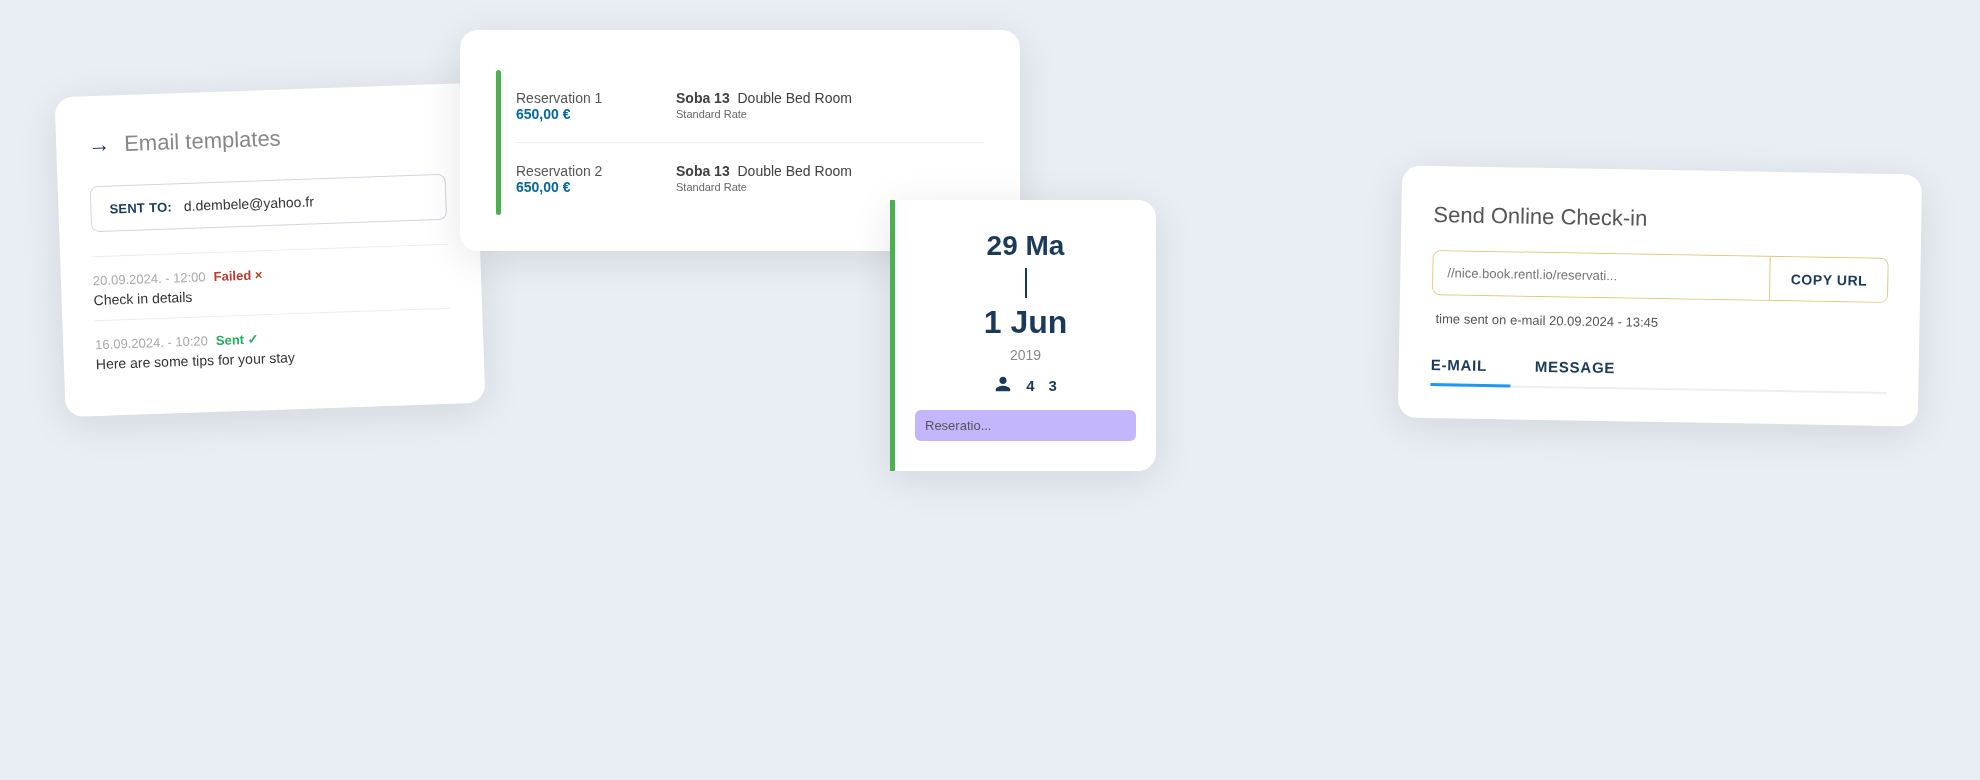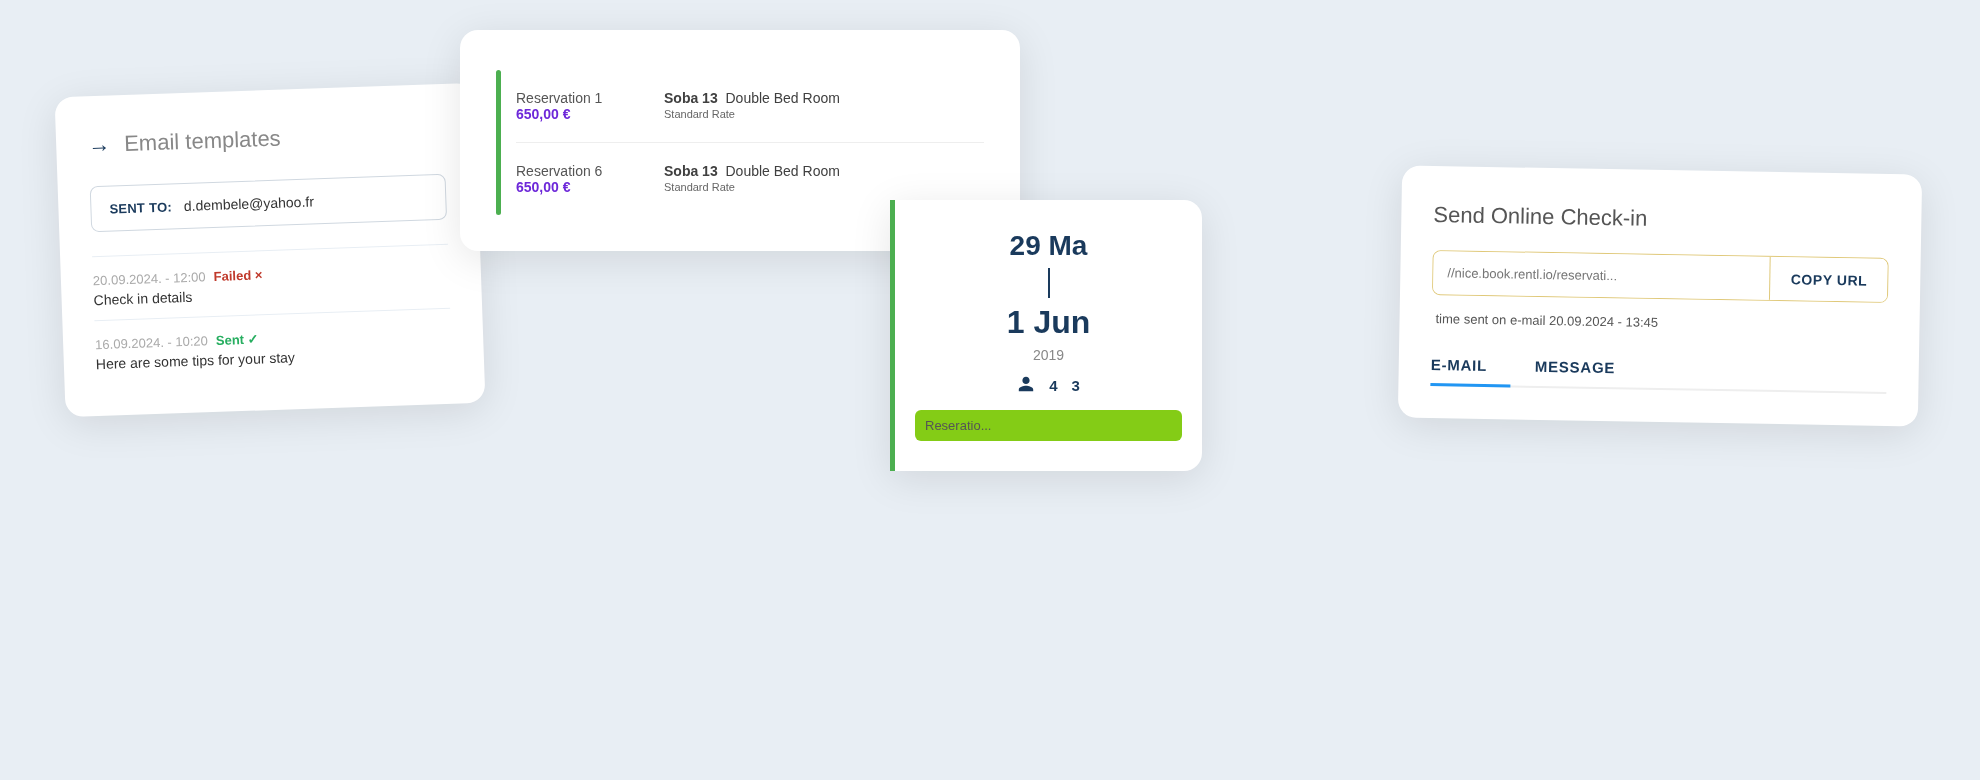--- a/index.html
+++ b/index.html
@@ -112,40 +112,40 @@
       width: 560px;
       padding: 40px 36px 36px 36px;
       left: 460px;
       top: 30px;
       z-index: 2;
     }
 
     .reservation-row {
       display: flex;
       align-items: flex-start;
-      gap: 4px;
+      gap: 16px;
       padding: 20px 0;
       border-bottom: 1.5px solid #eee;
       position: relative;
     }
 
     .reservation-row:last-of-type {
       border-bottom: none;
     }
 
     .res-label {
       font-size: 14px;
       color: #555;
       min-width: 120px;
     }
 
     .res-price {
       font-weight: 700;
       font-size: 14px;
-      color: #6d28d9;
+      color: #0369a1;
     }
 
     .res-details {
       margin-left: 24px;
     }
 
     .res-room {
       font-size: 14px;
       color: #404040;
     }
@@ -189,21 +189,21 @@
 
     .action-btn .btn-label {
       font-size: 14px;
       font-weight: 700;
       color: #1a3a5c;
       letter-spacing: 0.05em;
     }
 
     
     .card-calendar {
-      width: 312px;
+      width: 266px;
       padding: 30px 20px;
       left: 890px;
       top: 200px;
       z-index: 3;
       border-left: 5px solid #4caf50;
       border-radius: 0 18px 18px 0;
     }
 
     .cal-date-block {
       text-align: center;
@@ -244,21 +244,21 @@
       color: #1a3a5c;
       font-weight: 600;
       justify-content: center;
     }
 
     .cal-res-label {
       font-size: 13px;
       color: #555;
       margin-top: 14px;
       padding: 8px 10px;
-      background: #84cc16;
+      background: #c4b5fd;
       border-radius: 6px;
     }
 
     
     .card-checkin {
       width: 520px;
       padding: 36px 32px 32px 32px;
       right: 60px;
       top: 170px;
       z-index: 2;
@@ -383,21 +383,21 @@
           <div class="res-room">
             <strong>Soba 13</strong>
             &nbsp;<span>Double Bed Room</span>
           </div>
           <div class="res-rate">Standard Rate</div>
         </div>
       </div>
 
       <div class="reservation-row">
         <div>
-          <div class="res-label">Reservation 6</div>
+          <div class="res-label">Reservation 2</div>
           <div class="res-price">650,00 €</div>
         </div>
         <div class="res-details">
           <div class="res-room">
             <strong>Soba 13</strong>
             &nbsp;<span>Double Bed Room</span>
           </div>
           <div class="res-rate">Standard Rate</div>
         </div>
       </div>

